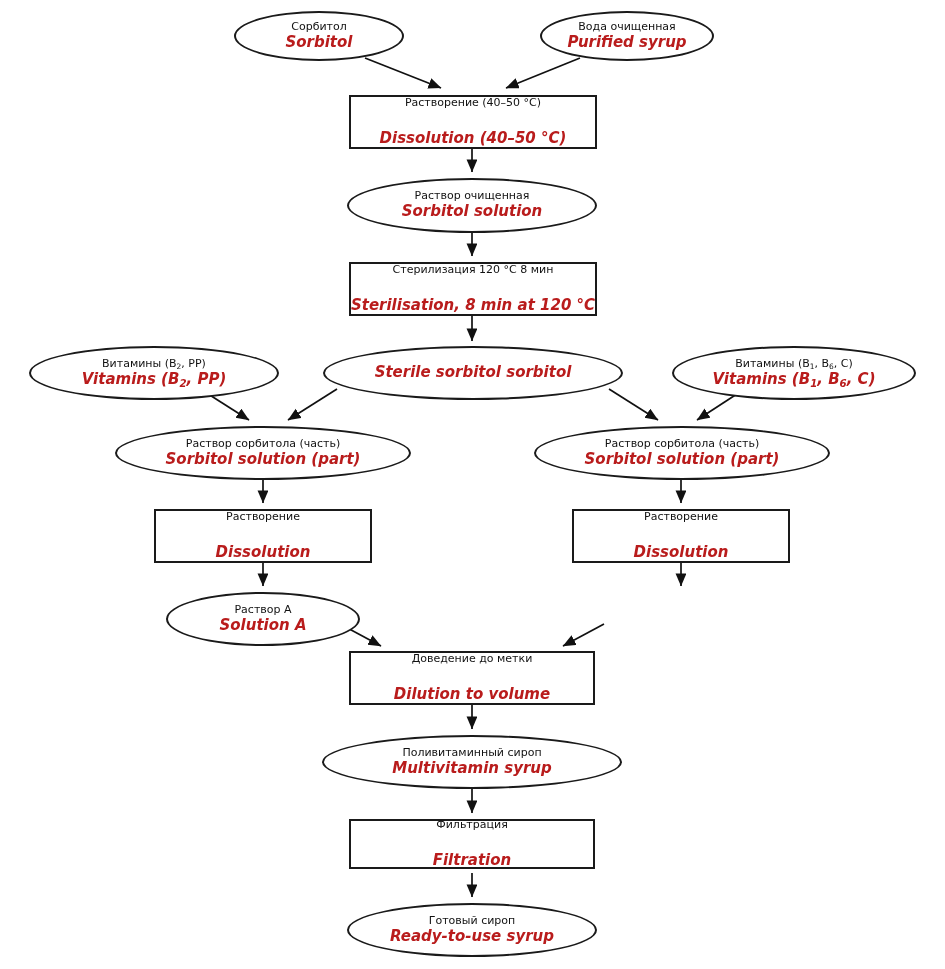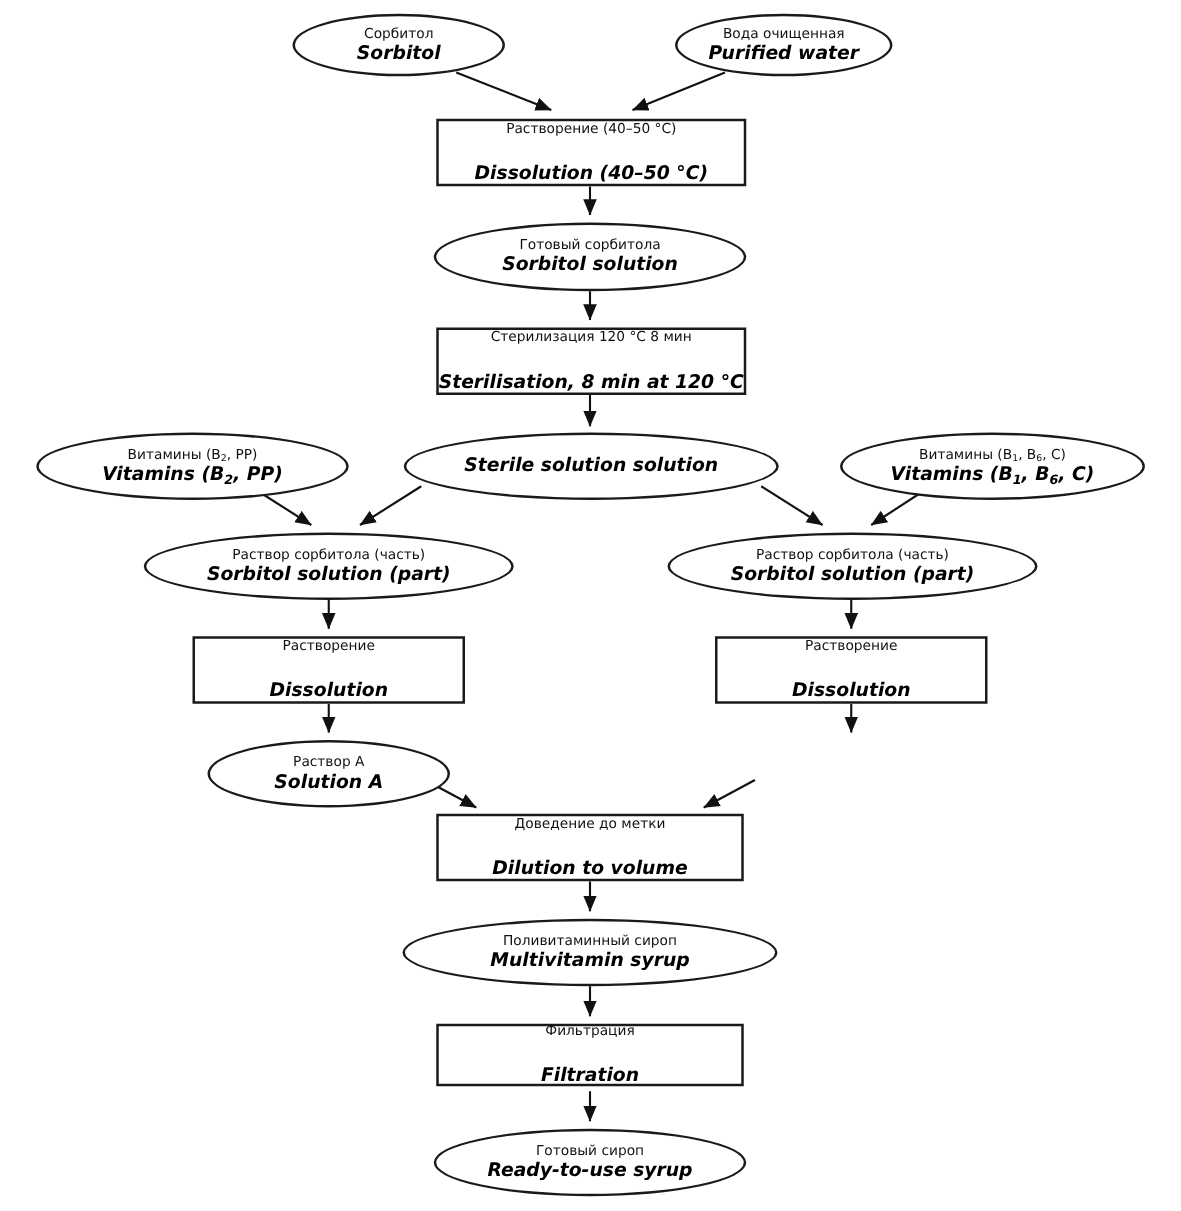--- a/index.html
+++ b/index.html
@@ -45,21 +45,21 @@
   .node.state {
     border-radius: 50%;
   }
   .ru {
     color: #111111;
     font-size: 11px;
     line-height: 1.18;
     white-space: nowrap;
   }
   .en {
-    color: #000000;
+    color: #b91c1c;
     font-style: italic;
     font-weight: 600;
     font-size: 15px;
     line-height: 1.18;
     white-space: nowrap;
     text-align: center;
   }
   .ru sub, .en sub {
     font-size: 0.68em;
     vertical-align: -0.28em;
@@ -100,45 +100,45 @@
     </g>
   </svg>
 
   <div class="node state" style="left: 234px; top: 11px; width: 170px; height: 50px;">
     <div class="ru">Сорбитол</div>
     <div class="en">Sorbitol</div>
   </div>
 
   <div class="node state" style="left: 540px; top: 11px; width: 174px; height: 50px;">
     <div class="ru">Вода очищенная</div>
-    <div class="en">Purified water</div>
+    <div class="en">Purified syrup</div>
   </div>
 
   <div class="node process" style="left: 349px; top: 95px; width: 248px; height: 54px;">
     <div class="ru">Растворение (40–50 °C)</div>
     <div class="en">Dissolution (40–50 °C)</div>
   </div>
 
   <div class="node state" style="left: 347px; top: 178px; width: 250px; height: 55px;">
-    <div class="ru">Готовый сорбитола</div>
+    <div class="ru">Раствор очищенная</div>
     <div class="en">Sorbitol solution</div>
   </div>
 
   <div class="node process" style="left: 349px; top: 262px; width: 248px; height: 54px;">
     <div class="ru">Стерилизация 120 °C 8 мин</div>
     <div class="en">Sterilisation, 8 min at 120 °C</div>
   </div>
 
   <div class="node state" style="left: 29px; top: 346px; width: 250px; height: 54px;">
     <div class="ru">Витамины (B<sub>2</sub>, PP)</div>
     <div class="en">Vitamins (B<sub>2</sub>, PP)</div>
   </div>
 
   <div class="node state" style="left: 323px; top: 346px; width: 300px; height: 54px;">
-    <div class="en">Sterile solution solution</div>
+    <div class="en">Sterile sorbitol sorbitol</div>
   </div>
 
   <div class="node state" style="left: 672px; top: 346px; width: 244px; height: 54px;">
     <div class="ru">Витамины (B<sub>1</sub>, B<sub>6</sub>, C)</div>
     <div class="en">Vitamins (B<sub>1</sub>, B<sub>6</sub>, C)</div>
   </div>
 
   <div class="node state" style="left: 115px; top: 426px; width: 296px; height: 54px;">
     <div class="ru">Раствор сорбитола (часть)</div>
     <div class="en">Sorbitol solution (part)</div>

